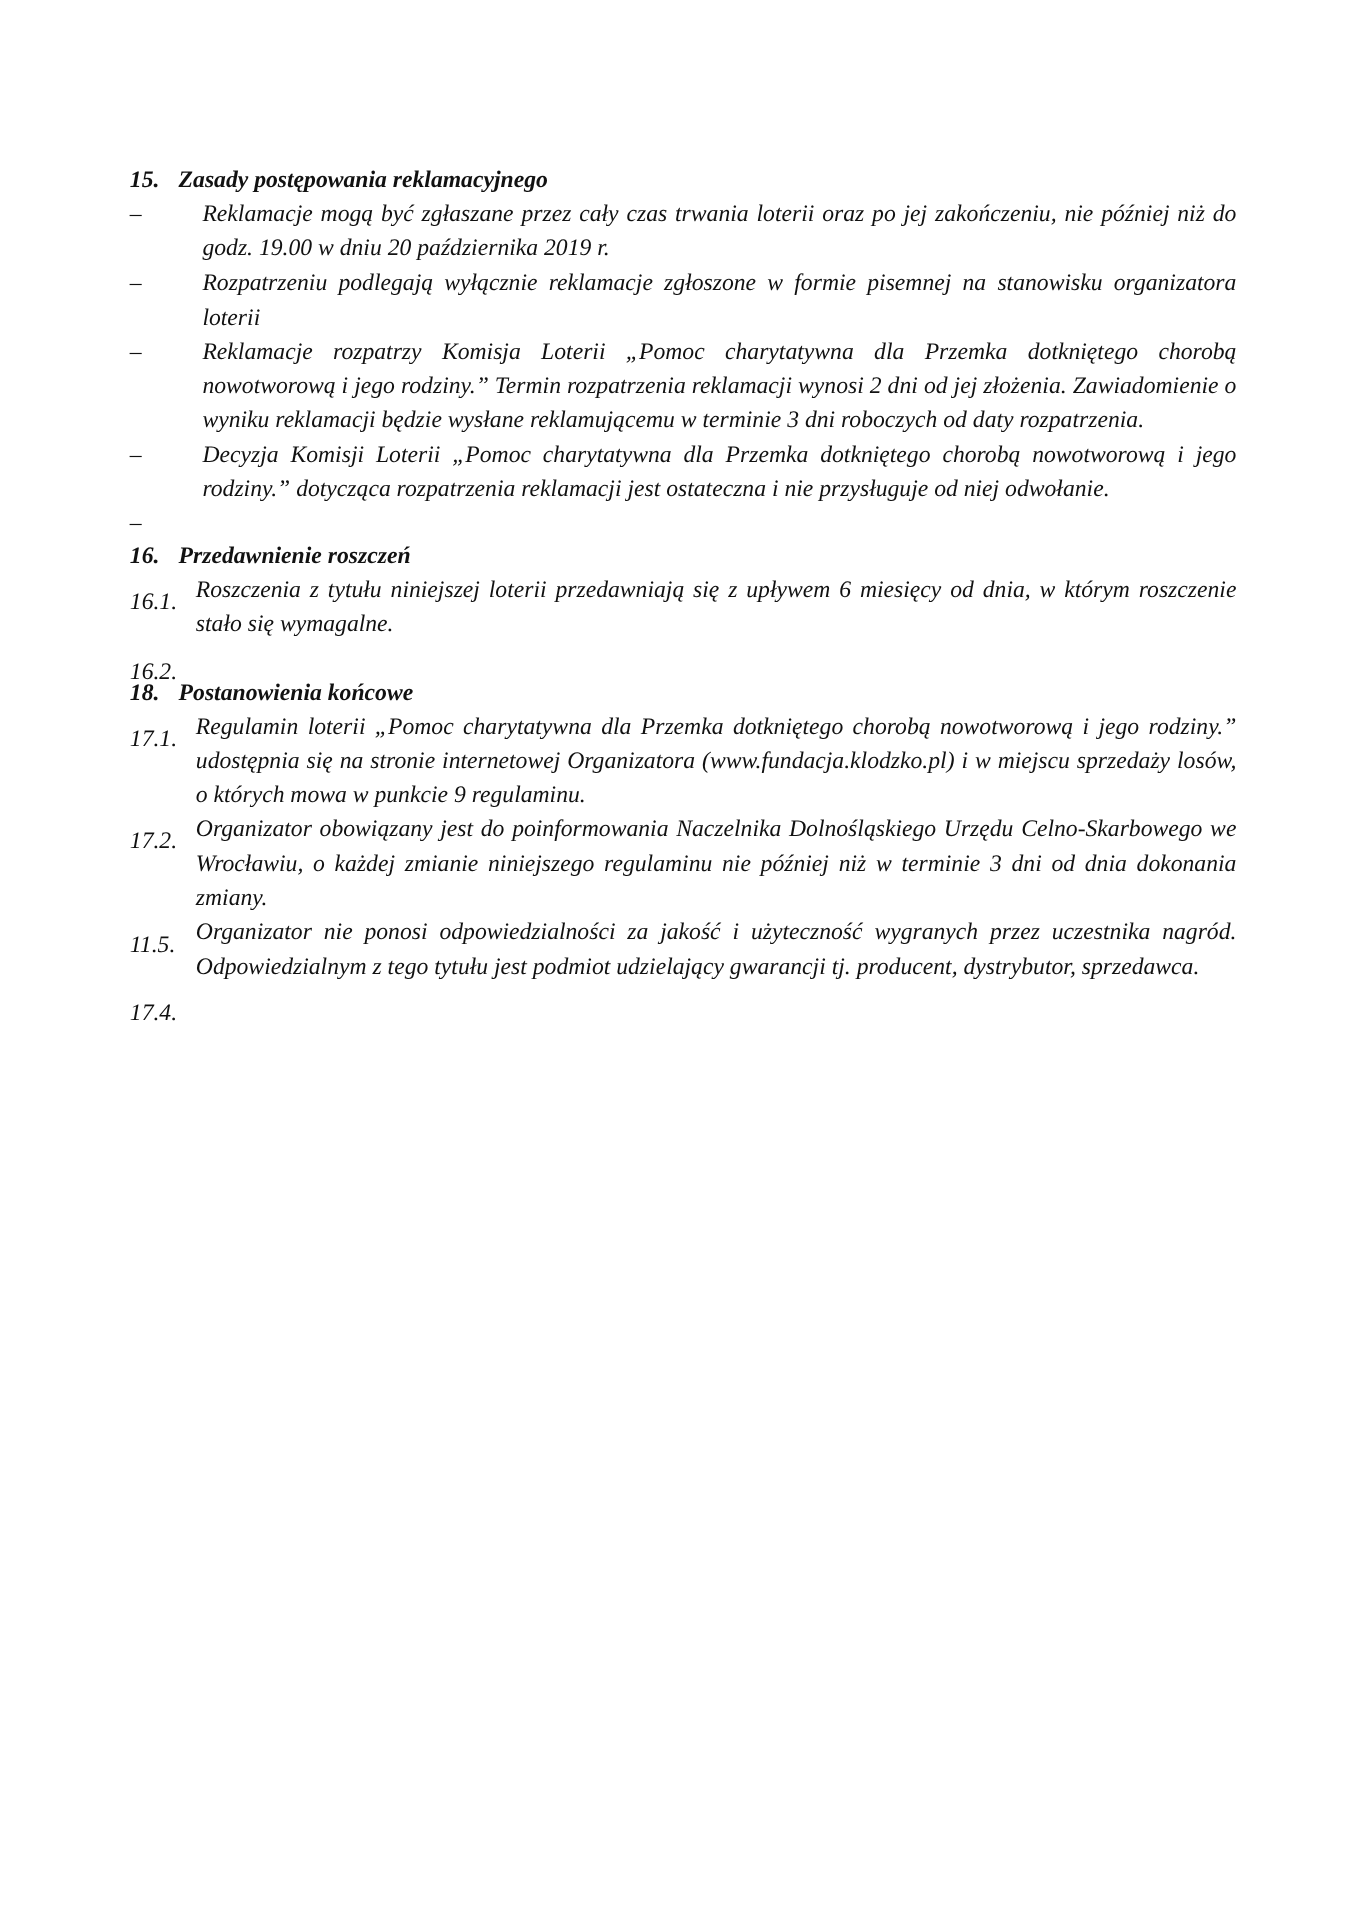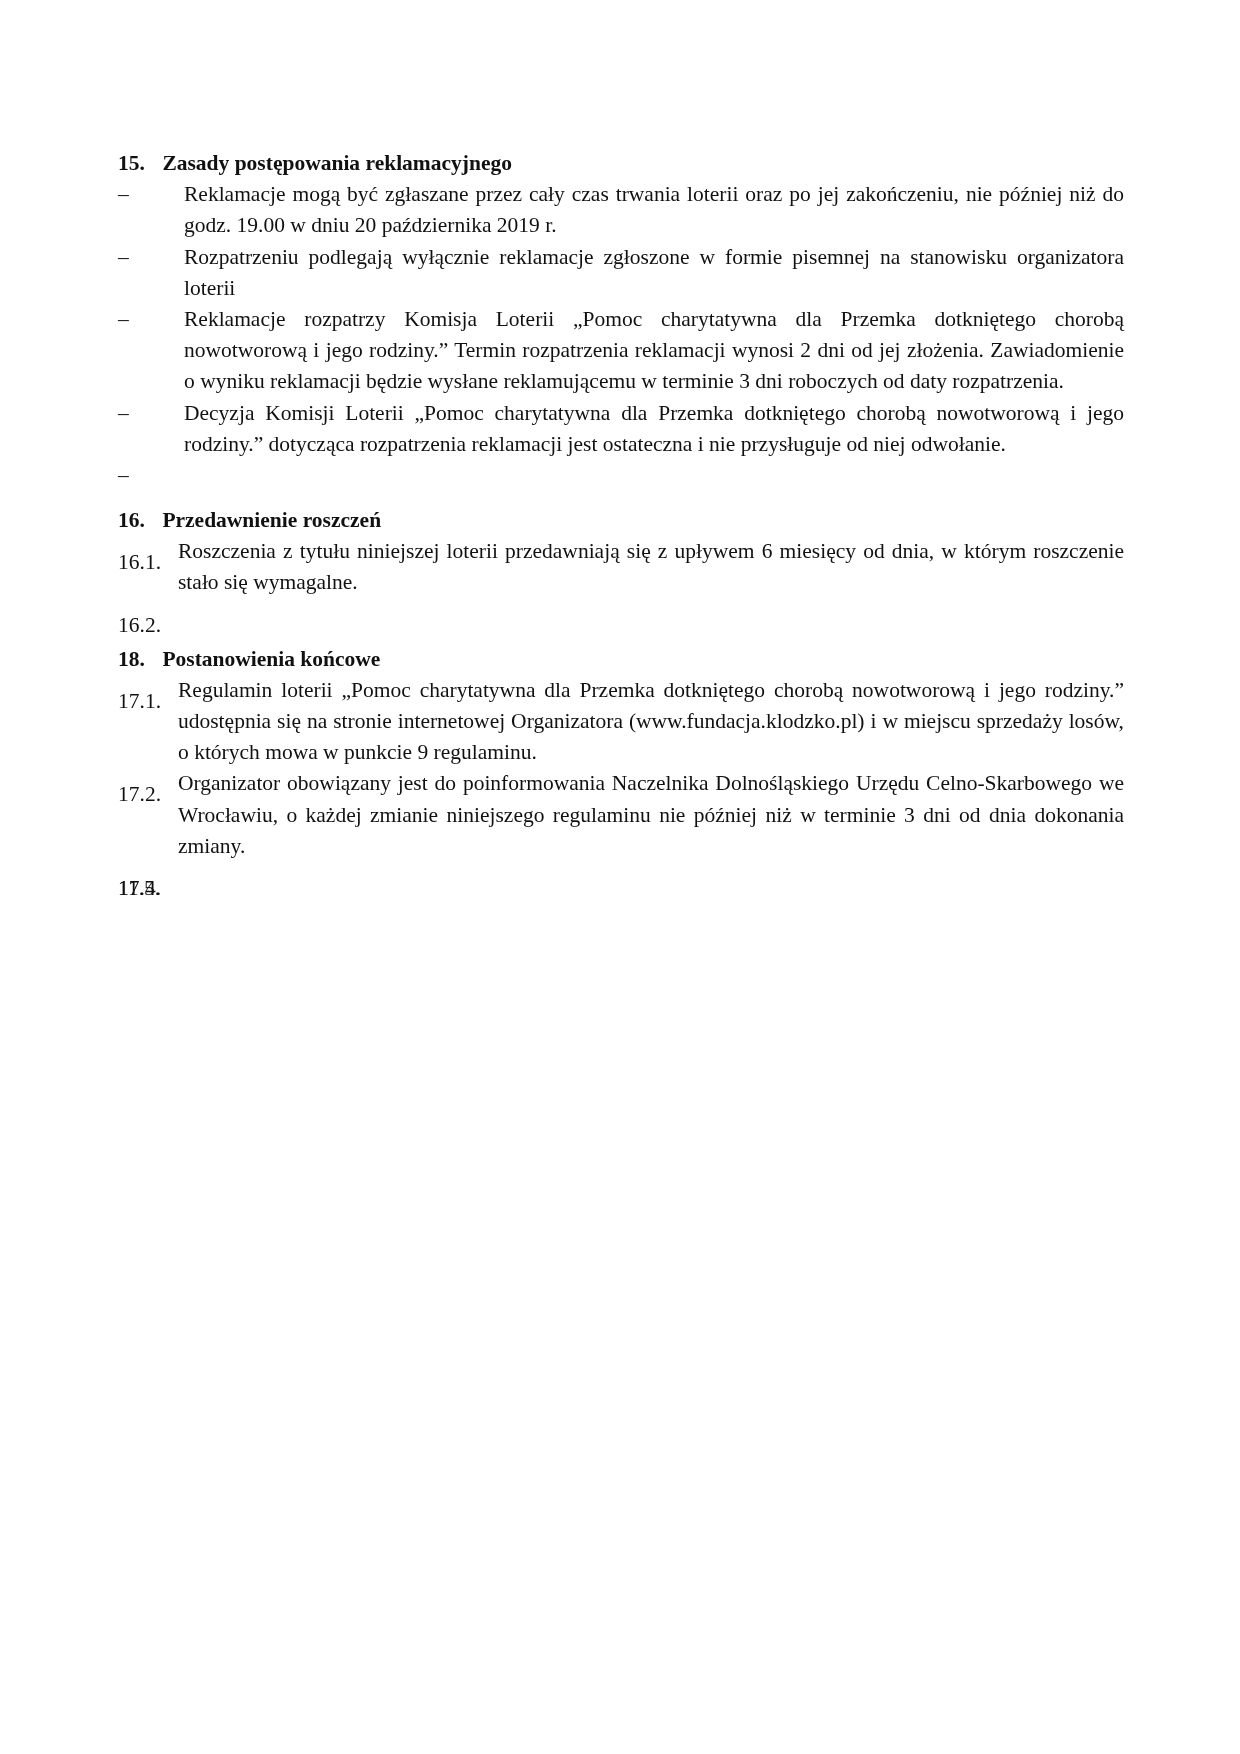--- a/index.html
+++ b/index.html
@@ -15,26 +15,27 @@
       font-family: "Liberation Serif", "DejaVu Serif", serif;
       color: #111111;
     }
     .page {
       position: absolute;
       left: 118px;
       top: 148px;
       width: 1006px;
       font-size: 21.5px;
       line-height: 31.2px;
+      font-style: italic;
     }
     .section {
       margin: 0;
     }
     .section + .section {
-      margin-top: 45px;
+      margin-top: 30px;
     }
     .heading {
       font-weight: bold;
       margin: 0;
       padding: 0;
       font-size: 21.5px;
       line-height: 31.2px;
     }
     .heading .num {
       display: inline-block;
@@ -126,20 +127,21 @@
       <li class="num-item">
         <span class="marker">17.1.</span>
         <span>Regulamin loterii „Pomoc charytatywna dla Przemka dotkniętego chorobą nowotworową i jego rodziny.” udostępnia się na stronie internetowej  Organizatora (www.fundacja.klodzko.pl) i w miejscu sprzedaży losów, o których mowa w punkcie 9 regulaminu.</span>
       </li>
       <li class="num-item">
         <span class="marker">17.2.</span>
         <span>Organizator obowiązany jest do poinformowania Naczelnika Dolnośląskiego Urzędu Celno-Skarbowego we Wrocławiu, o każdej zmianie niniejszego regulaminu nie później niż w terminie 3 dni od dnia dokonania zmiany.</span>
       </li>
       <li class="num-item">
         <span class="marker">11.5.</span>
+        <span>Organizator nie ponosi odpowiedzialności za jakość i użyteczność wygranych przez uczestnika nagród. Odpowiedzialnym z tego tytułu jest podmiot udzielający gwarancji tj. producent, dystrybutor, sprzedawca.</span>
       </li>
       <li class="num-item">
         <span class="marker">17.4.</span>
       </li>
     </ul>
   </section>
 
 </div>
 
 </body></html>

